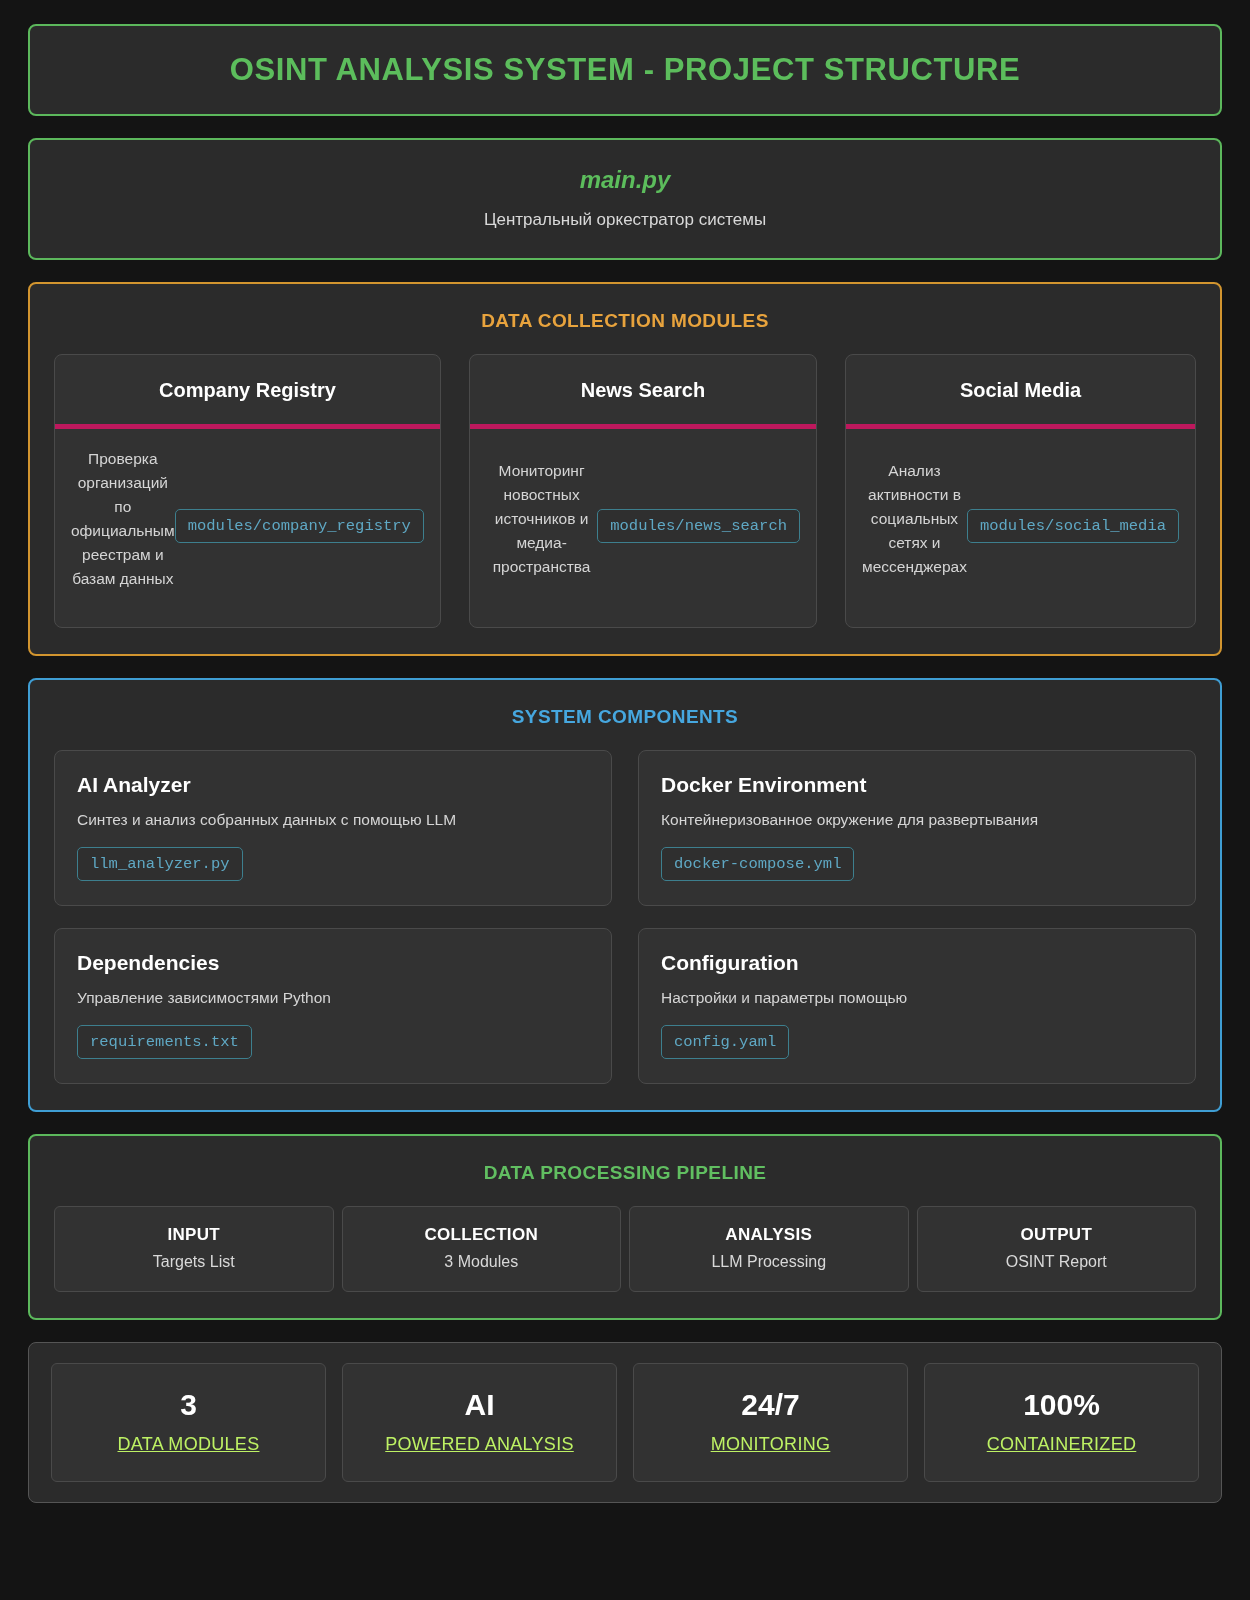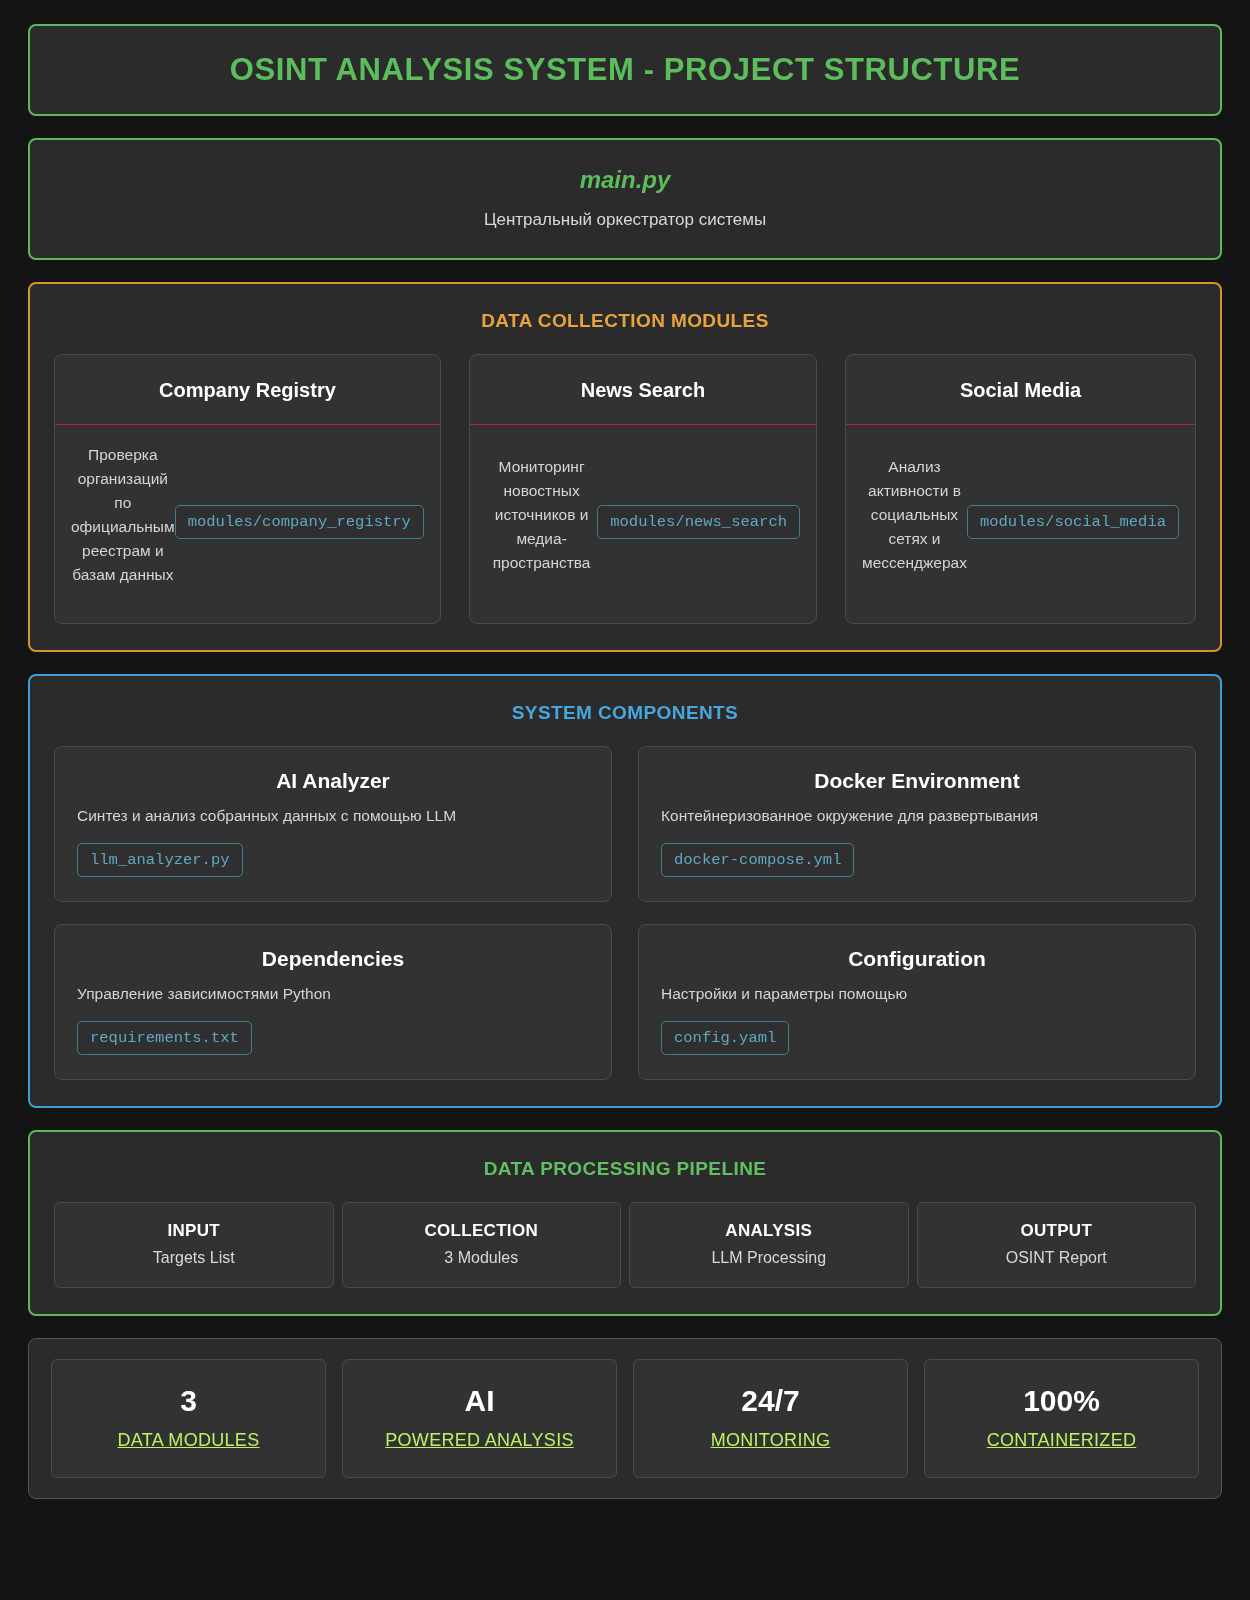--- a/index.html
+++ b/index.html
@@ -70,21 +70,21 @@
     flex: 1;
     background: #323232;
     border: 1px solid #4a4a4a;
     border-radius: 8px;
     display: flex;
     flex-direction: column;
   }
   .module-card .mc-head {
     padding: 24px 14px 22px 14px;
     text-align: center;
-    border-bottom: 1px solid #be185d;
+    border-bottom: 5px solid #be185d;
   }
   .module-card .mc-title {
     color: #ffffff;
     font-size: 20px;
     font-weight: bold;
   }
   .module-card .mc-body {
     padding: 18px 16px 22px 16px;
     text-align: center;
     flex: 1;
@@ -121,21 +121,20 @@
     background: #323232;
     border: 1px solid #4a4a4a;
     border-radius: 8px;
     padding: 22px 22px 24px 22px;
   }
   .comp-card .cc-title {
     color: #ffffff;
     font-size: 21px;
     font-weight: bold;
     margin-bottom: 14px;
-    text-align: center;
   }
   .comp-card .cc-desc {
     color: #d5d5d5;
     font-size: 15.5px;
     margin-bottom: 18px;
   }
 
   
   .pipe-row { display: flex; gap: 8px; }
   .pipe-card {

